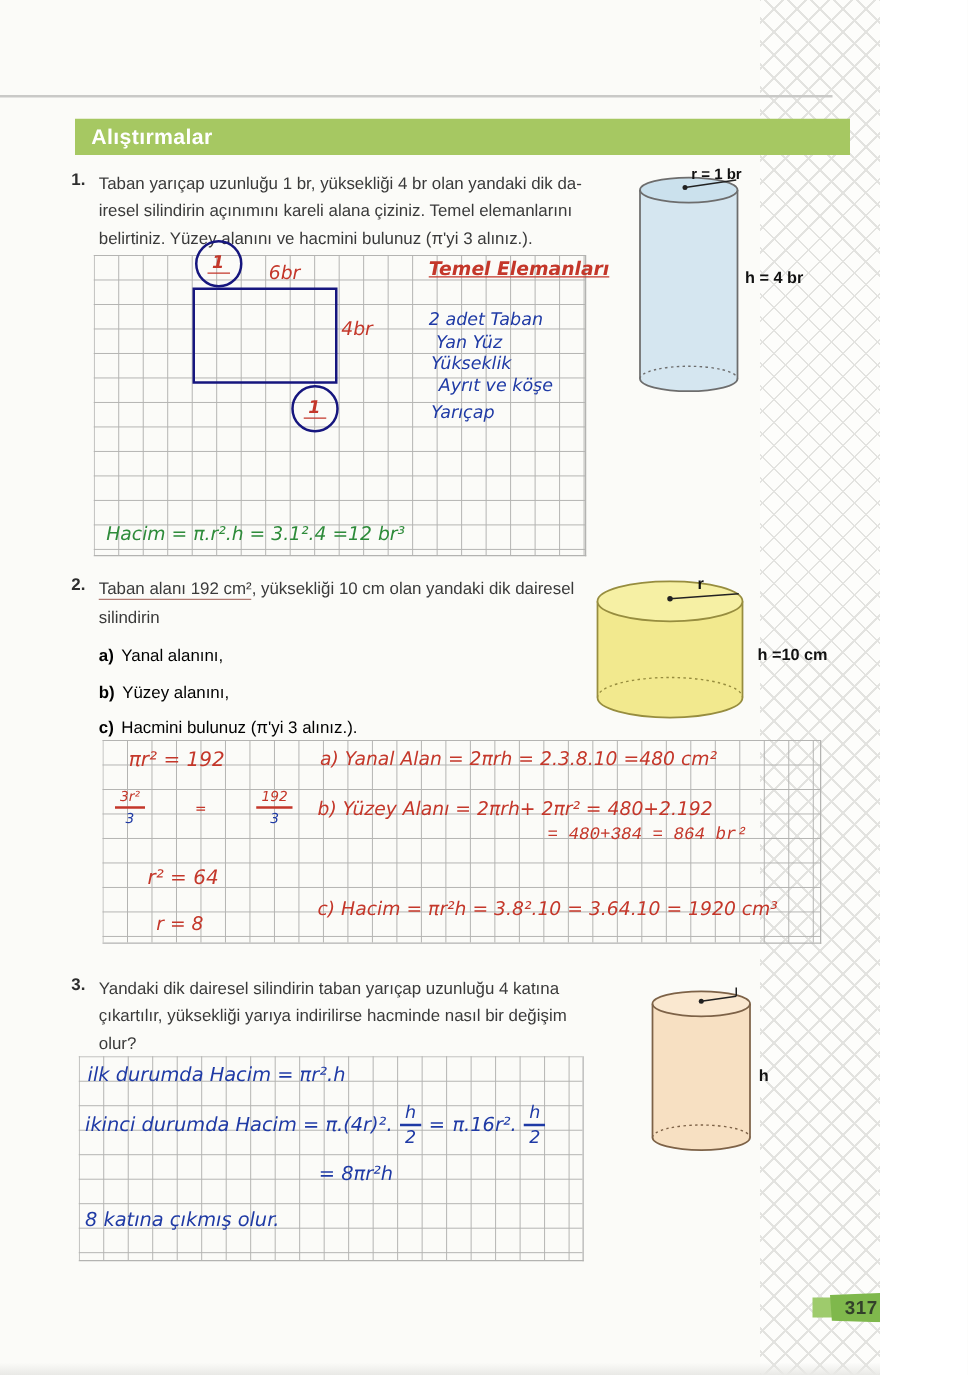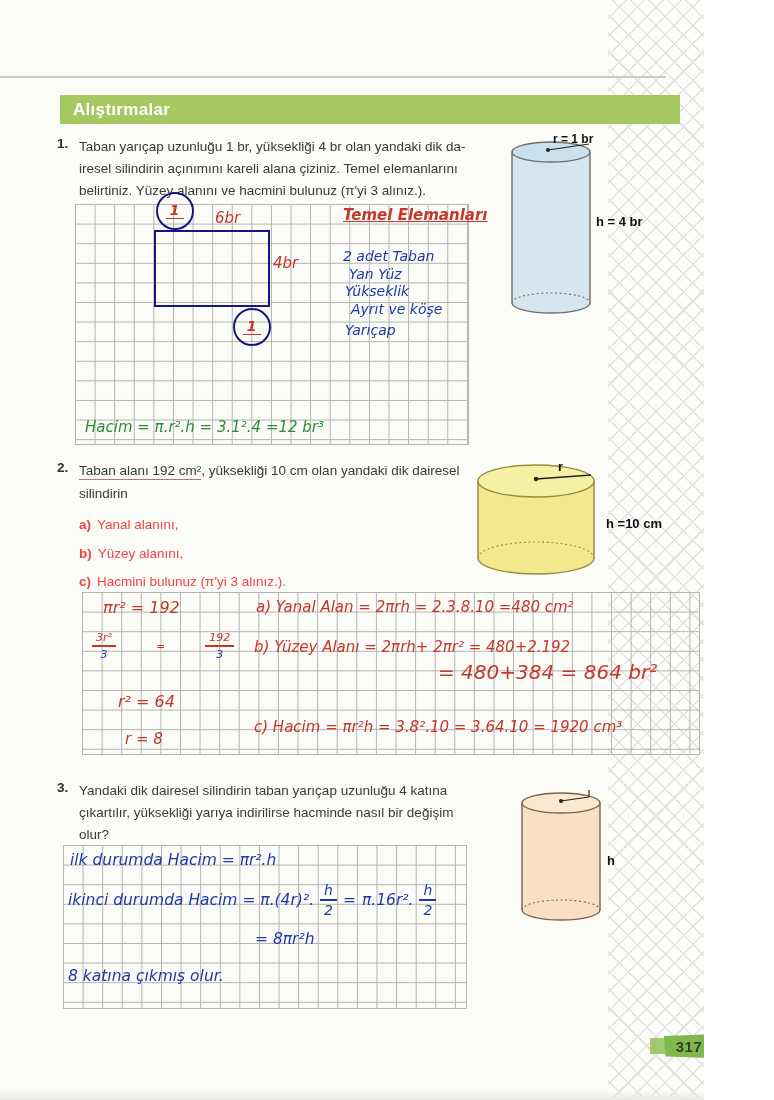--- a/index.html
+++ b/index.html
@@ -19,21 +19,21 @@
   .bottom-fade{position:absolute;left:0;bottom:0;width:774px;height:10px;
     background:linear-gradient(to top,#e9e9e6,rgba(233,233,230,0));}
   .banner{
     position:absolute;left:60px;top:95px;width:620px;height:29px;
     background:#a6c862;color:#fff;font-weight:bold;font-size:17px;
     line-height:29px;padding-left:13px;box-sizing:border-box;letter-spacing:.3px;
   }
   .prob-num{position:absolute;font-size:13.5px;font-weight:bold;color:#2e2e2e;}
   .prob-text{position:absolute;font-size:13.5px;line-height:21.5px;color:#3a3a3a;white-space:nowrap;}
   .underlined{border-bottom:1.5px solid #b07a72;padding-bottom:1px;}
-  .item-row{position:absolute;font-size:13.5px;color:#ef4444;white-space:nowrap;}
+  .item-row{position:absolute;font-size:13.5px;color:#000000;white-space:nowrap;}
   .item-row b{margin-right:6px;}
   
   .grid{
     position:absolute;
     background-image:
       linear-gradient(#b3b3b1 1px,transparent 1px),
       linear-gradient(90deg,#b3b3b1 1px,transparent 1px);
     background-size:19.6px 19.6px;
     border-right:1px solid #b3b3b1;border-bottom:1px solid #b3b3b1;
   }
@@ -132,38 +132,38 @@
   <svg style="position:absolute;left:470px;top:458px;" width="200" height="128" viewBox="0 0 200 128">
     <path d="M8,23 L8,100 A58,16 0 0 0 124,100 L124,23" fill="#f2e98e" stroke="#978d3f" stroke-width="1.4"></path>
     <path d="M8,100 A58,16 0 0 1 124,100" fill="none" stroke="#978d3f" stroke-width="1.1" stroke-dasharray="2,2.6"></path>
     <ellipse cx="66" cy="23" rx="58" ry="16" fill="#f6f0a4" stroke="#978d3f" stroke-width="1.4"></ellipse>
     <circle cx="66" cy="21" r="2.2" fill="#222"></circle>
     <line x1="66" y1="21" x2="121" y2="17" stroke="#222" stroke-width="1.3"></line>
     <text x="88" y="13" font-size="13" font-weight="bold" fill="#111">r</text>
     <text x="136" y="70" font-size="13" font-weight="bold" fill="#111">h =10 cm</text>
   </svg>
 
-  <div class="grid" style="left:82px;top:592px;width:574px;height:162px;padding-left:43px;">
+  <div class="grid" style="left:82px;top:592px;width:574px;height:162px;">
     <div class="hw hw-red" style="left:21px;top:6px;font-size:16px;">πr² = 192</div>
     <div class="hw-row hw-red" style="left:10px;top:40px;font-size:11px;gap:40px;">
       <span class="frac">
         <span class="n">3r²</span>
         <span class="d blue">3</span>
       </span>
       <span>=</span>
       <span class="frac">
         <span class="n">192</span>
         <span class="d blue">3</span>
       </span>
     </div>
     <div class="hw hw-red" style="left:36px;top:100px;font-size:16px;">r² = 64</div>
     <div class="hw hw-red" style="left:43px;top:138px;font-size:15px;">r = 8</div>
     <div class="hw hw-red" style="left:174px;top:6px;font-size:15px;">a) Yanal Alan = 2πrh = 2.3.8.10 =480 cm²</div>
     <div class="hw hw-red" style="left:172px;top:46px;font-size:15px;">b) Yüzey Alanı = 2πrh+ 2πr² = 480+2.192</div>
-    <div class="hw hw-red" style="left:356px;top:68px;font-size:20px;">= 480+384 = 864 br²</div>
+    <div class="hw hw-red" style="left:356px;top:68px;font-size:14px;font-family:Liberation Mono, monospace;">= 480+384 = 864 br²</div>
     <div class="hw hw-red" style="left:172px;top:106px;font-size:15px;margin-top:20px;">c) Hacim = πr²h = 3.8².10 = 3.64.10 = 1920 cm³</div>
   </div>
 
   <div class="prob-num" style="left:57px;top:780px;">3.</div>
   <div class="prob-text" style="left:79px;top:780px;">Yandaki dik dairesel silindirin taban yarıçap uzunluğu 4 katına</div>
   <div class="prob-text" style="left:79px;top:802px;">çıkartılır, yüksekliği yarıya indirilirse hacminde nasıl bir değişim</div>
   <div class="prob-text" style="left:79px;top:824px;">olur?</div>
 
   <svg style="position:absolute;left:515px;top:787px;" width="120" height="150" viewBox="0 0 120 150">
     <path d="M7,16 L7,123 A39,10 0 0 0 85,123 L85,16" fill="#f7e0c2" stroke="#7d6247" stroke-width="1.4"></path>

